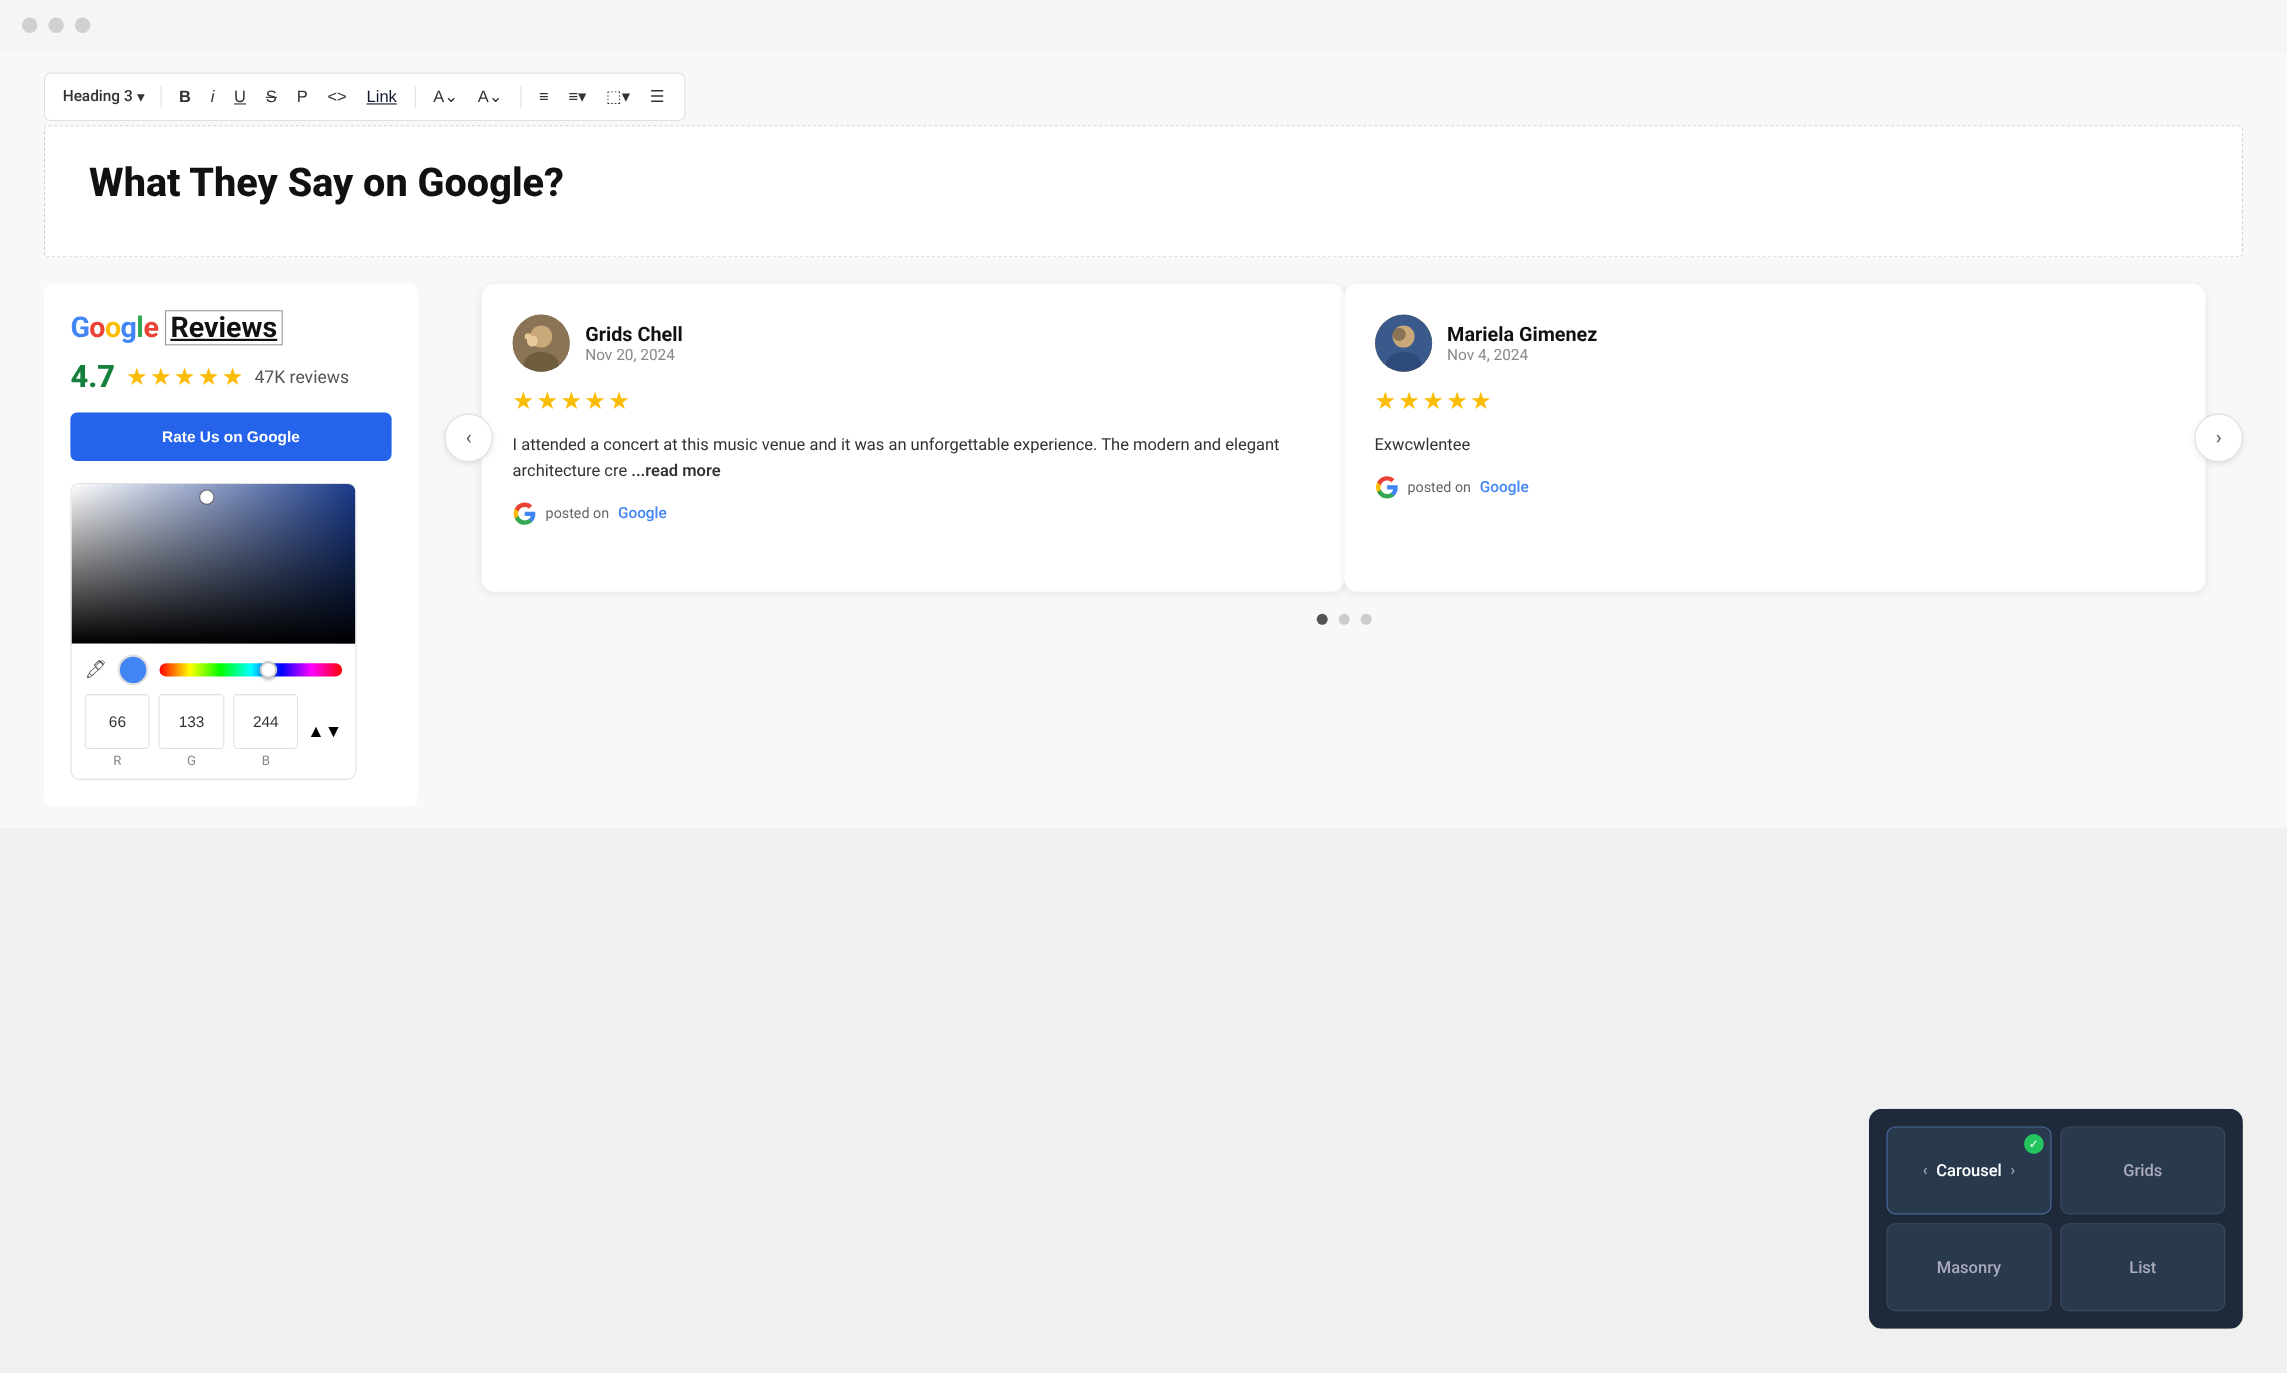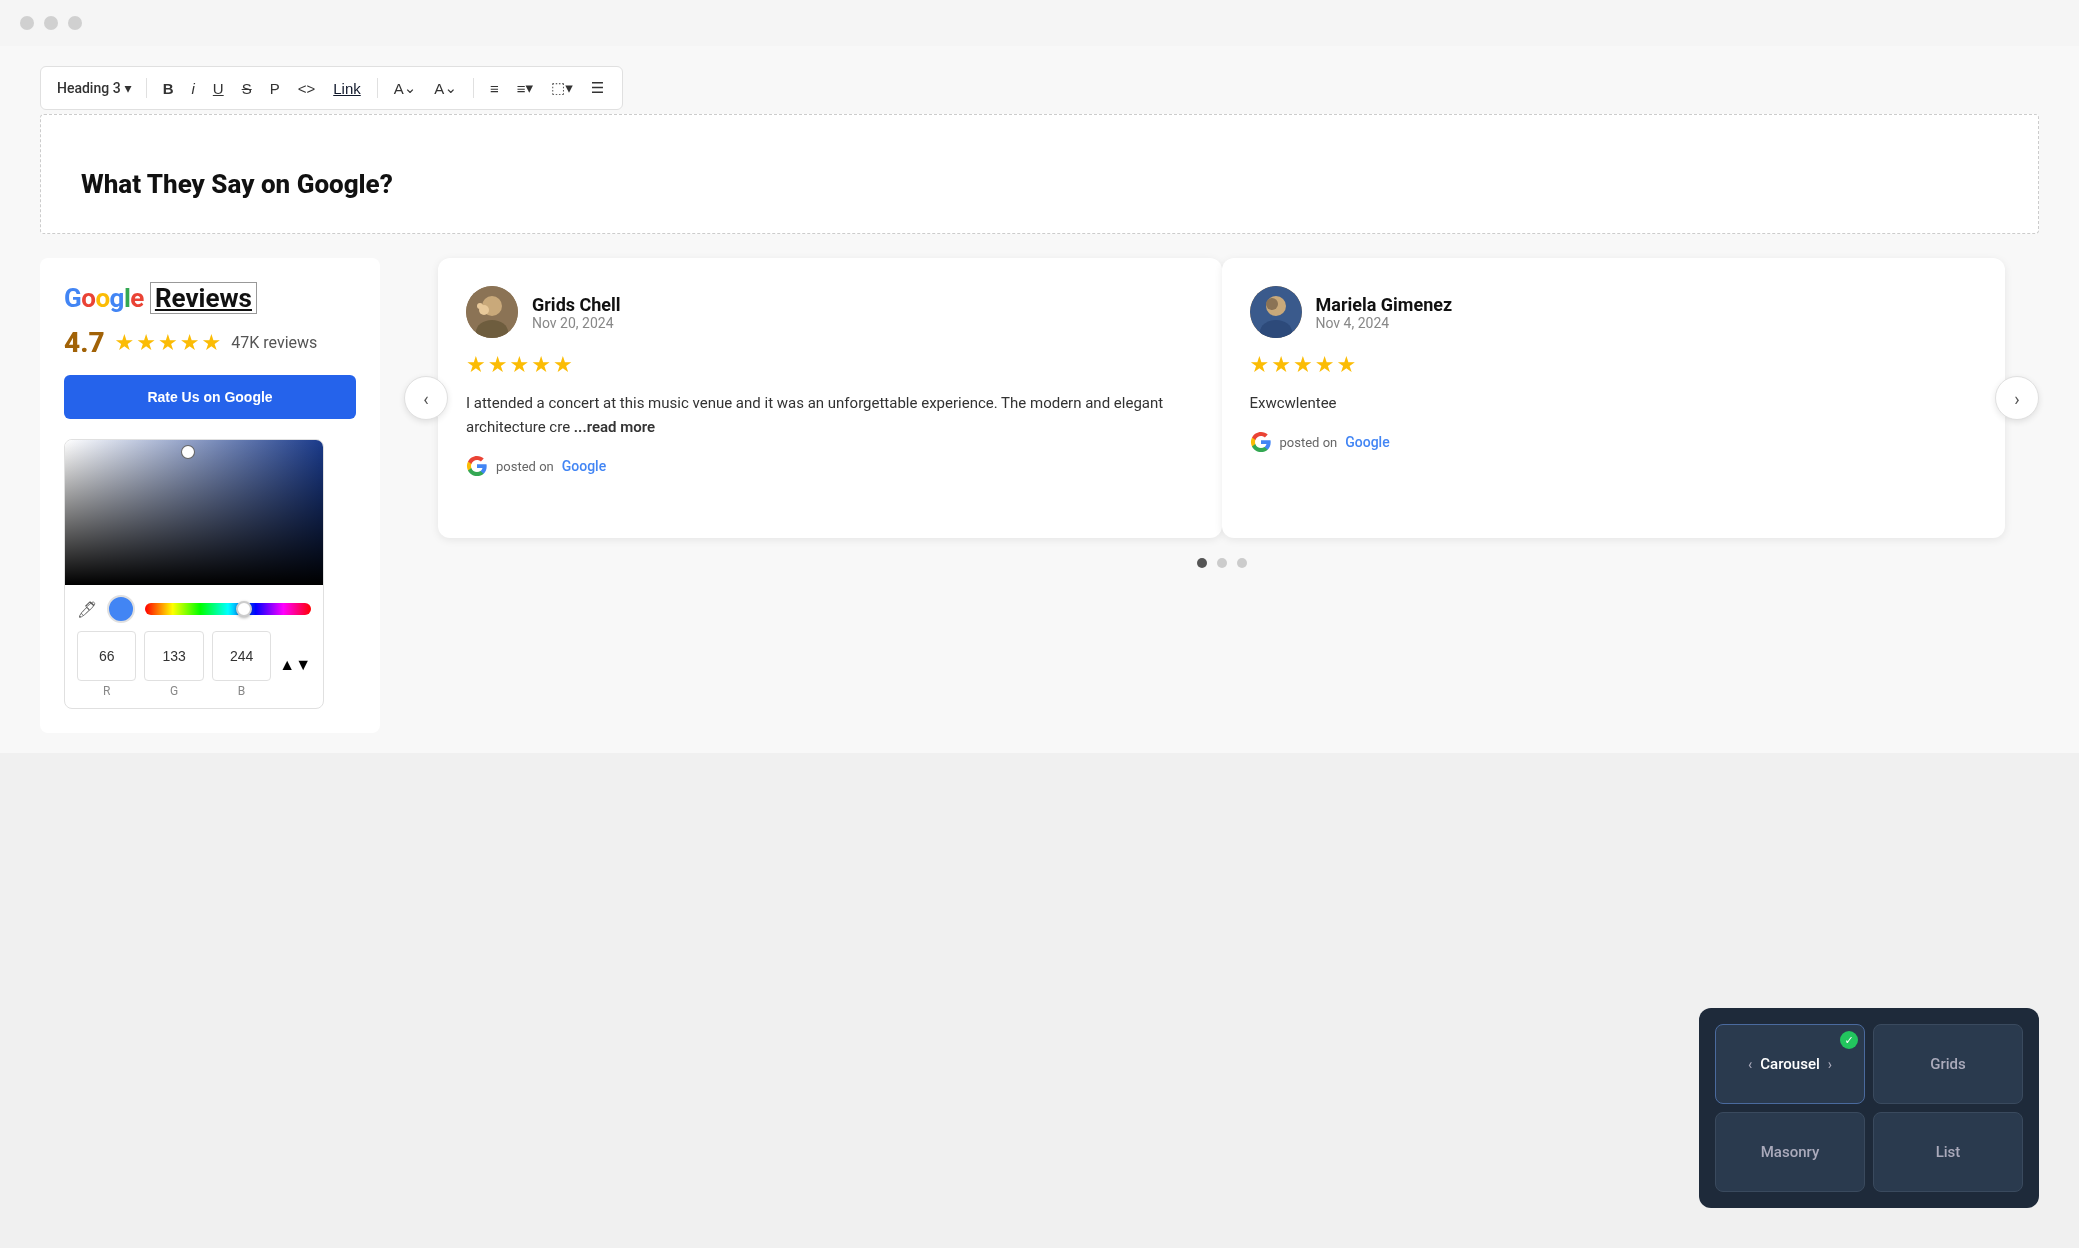--- a/index.html
+++ b/index.html
@@ -89,25 +89,24 @@
     
     .editor-area {
       border: 1px dashed #ccc;
       border-radius: 4px;
       background: #fff;
       padding: 30px 40px;
       margin-top: 4px;
       min-height: 120px;
     }
     .editor-heading {
-      font-size: 26px;
+      font-size: 36px;
       font-weight: 800;
       color: #111;
       line-height: 1.2;
-      margin-top: 24px;
     }
 
     
     .reviews-section {
       display: flex;
       gap: 24px;
       margin-top: 24px;
       align-items: flex-start;
     }
 
@@ -148,21 +147,21 @@
 
     .rating-row {
       display: flex;
       align-items: center;
       gap: 10px;
       margin-bottom: 16px;
     }
     .rating-number {
       font-size: 28px;
       font-weight: 800;
-      color: #a16207;
+      color: #15803d;
       text-align: right;
     }
     .stars {
       display: flex;
       gap: 2px;
     }
     .star {
       color: #FBBC05;
       font-size: 22px;
     }

